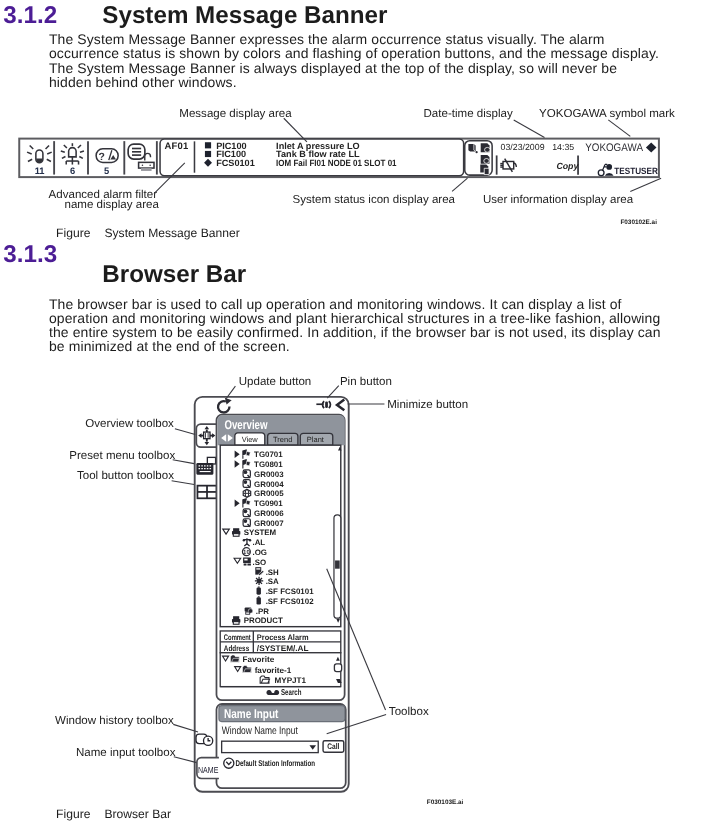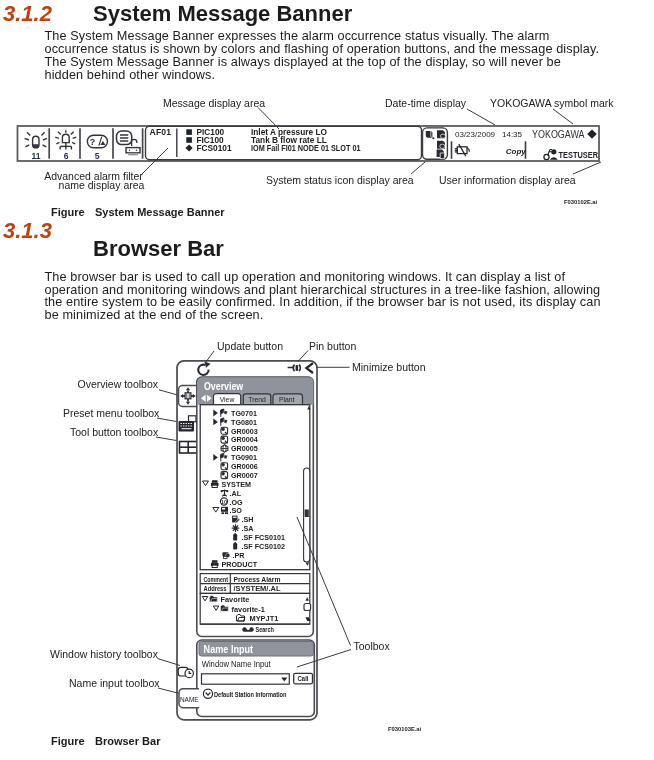--- a/index.html
+++ b/index.html
@@ -1,21 +1,21 @@
 <!DOCTYPE html>
 <html><head>
 <meta charset="utf-8">
 <style>
   html,body{margin:0;padding:0;background:#fff;}
   .page{position:relative;width:654px;height:760px;background:#fff;overflow:hidden;
         font-family:"Liberation Sans",sans-serif;color:#222;}
-  .hnum{position:absolute;font-size:22px;font-weight:bold;color:#c2410c;font-style:italic;}
+  .hnum{position:absolute;font-size:22px;font-weight:bold;color:#4c1d95;}
   .htit{position:absolute;font-size:22px;font-weight:bold;color:#1c1c1c;}
   .para{position:absolute;font-size:12.7px;line-height:12.7px;letter-spacing:0.1px;color:#1c1c1c;}
-  .cap{position:absolute;font-size:11px;font-weight:bold;color:#1c1c1c;}
+  .cap{position:absolute;font-size:11px;font-weight:normal;color:#1c1c1c;}
   svg{position:absolute;left:0;top:0;}
   svg text{font-family:"Liberation Sans",sans-serif;}
 </style>
 </head>
 <body>
 <div class="page">
 
 <div class="hnum" style="left:3px;top:1.3px;">3.1.2</div>
 
 <div class="htit" style="left:93px;top:1.3px;">System Message Banner</div>

